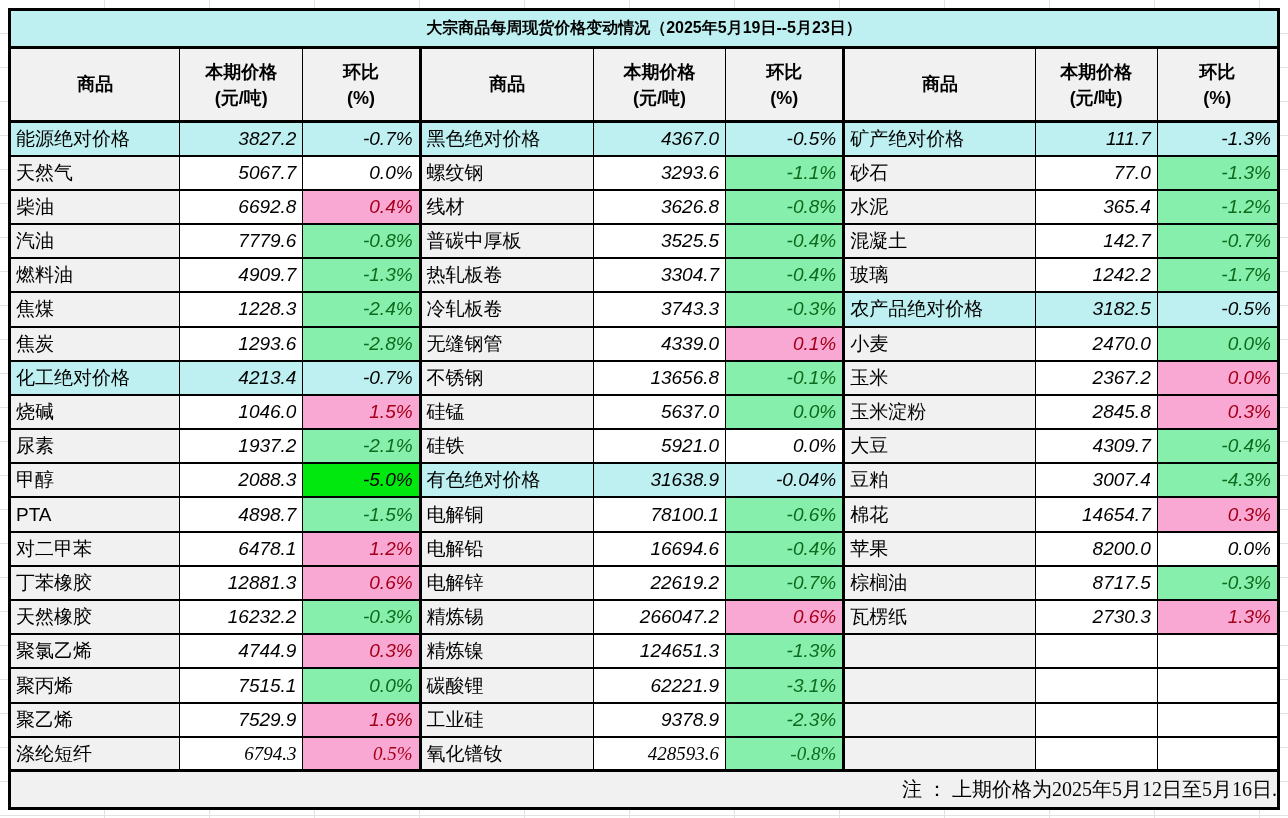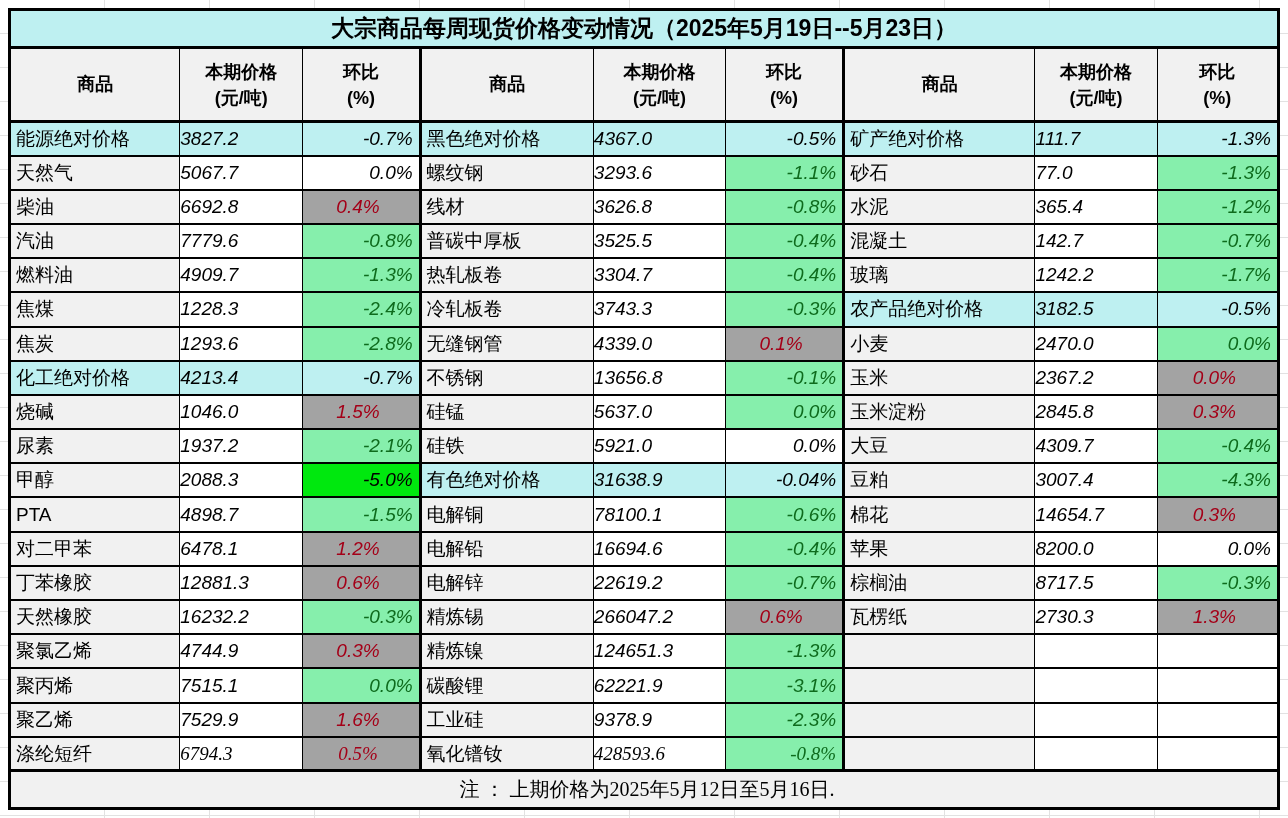--- a/index.html
+++ b/index.html
@@ -18,43 +18,43 @@
     width:1272px;height:802px;
     border:3px solid #000;background:#fff;
   }
   td{
     border:1px solid #000;border-bottom-width:2px;
     padding:0;overflow:hidden;white-space:nowrap;
     font-size:19px;color:#000;vertical-align:middle;
   }
   
   td.title{
-    background:#bef0f1;text-align:center;font-weight:bold;font-size:23px;
+    background:#bef0f1;text-align:center;font-weight:bold;font-size:16px;
     border-bottom-width:3px;height:34px;
   }
   
   tr.hdr td{
     background:#f1f1f1;text-align:center;font-weight:bold;font-size:18px;
     border-bottom-width:3px;height:68px;line-height:1.55;
   }
   
   td.name{background:#f1f1f1;text-align:left;padding-left:5px;}
-  td.num{background:#ffffff;padding-right:6px;font-style:italic;}
+  td.num{background:#ffffff;text-align:right;padding-right:6px;font-style:italic;}
   td.pct{background:#ffffff;text-align:right;padding-right:6px;font-style:italic;}
   td.sec{background:#bef0f1 !important;font-weight:normal;color:#000 !important;}
-  td.up{background:#a3a3a3;color:#a40018;text-align:center;}
+  td.up{background:#f9a8d4;color:#a40018;}
   td.down{background:#86efac;color:#0e6b1d;}
   td.down-strong{background:#00e80e;color:#000000;margin-left:29px;}
   td.neutral{background:#ffffff;color:#000;}
   td.gsep{border-left-width:3px;}
   tr.lastrow td{border-bottom-width:3px;font-family:Liberation Serif, serif;}
   tr.datarow{height:33px;}
   
   td.note{
-    background:#f1f1f1;text-align:center;padding-left:6px;height:33px;
+    background:#f1f1f1;text-align:right;padding-left:6px;height:33px;
     font-family:"Liberation Serif","DejaVu Serif",serif;font-size:20px;
   }
   .hline{display:block;line-height:1.45;}
 </style>
 </head>
 <body>
 
 <div class="table-wrap">
   <table>
     <colgroup>

